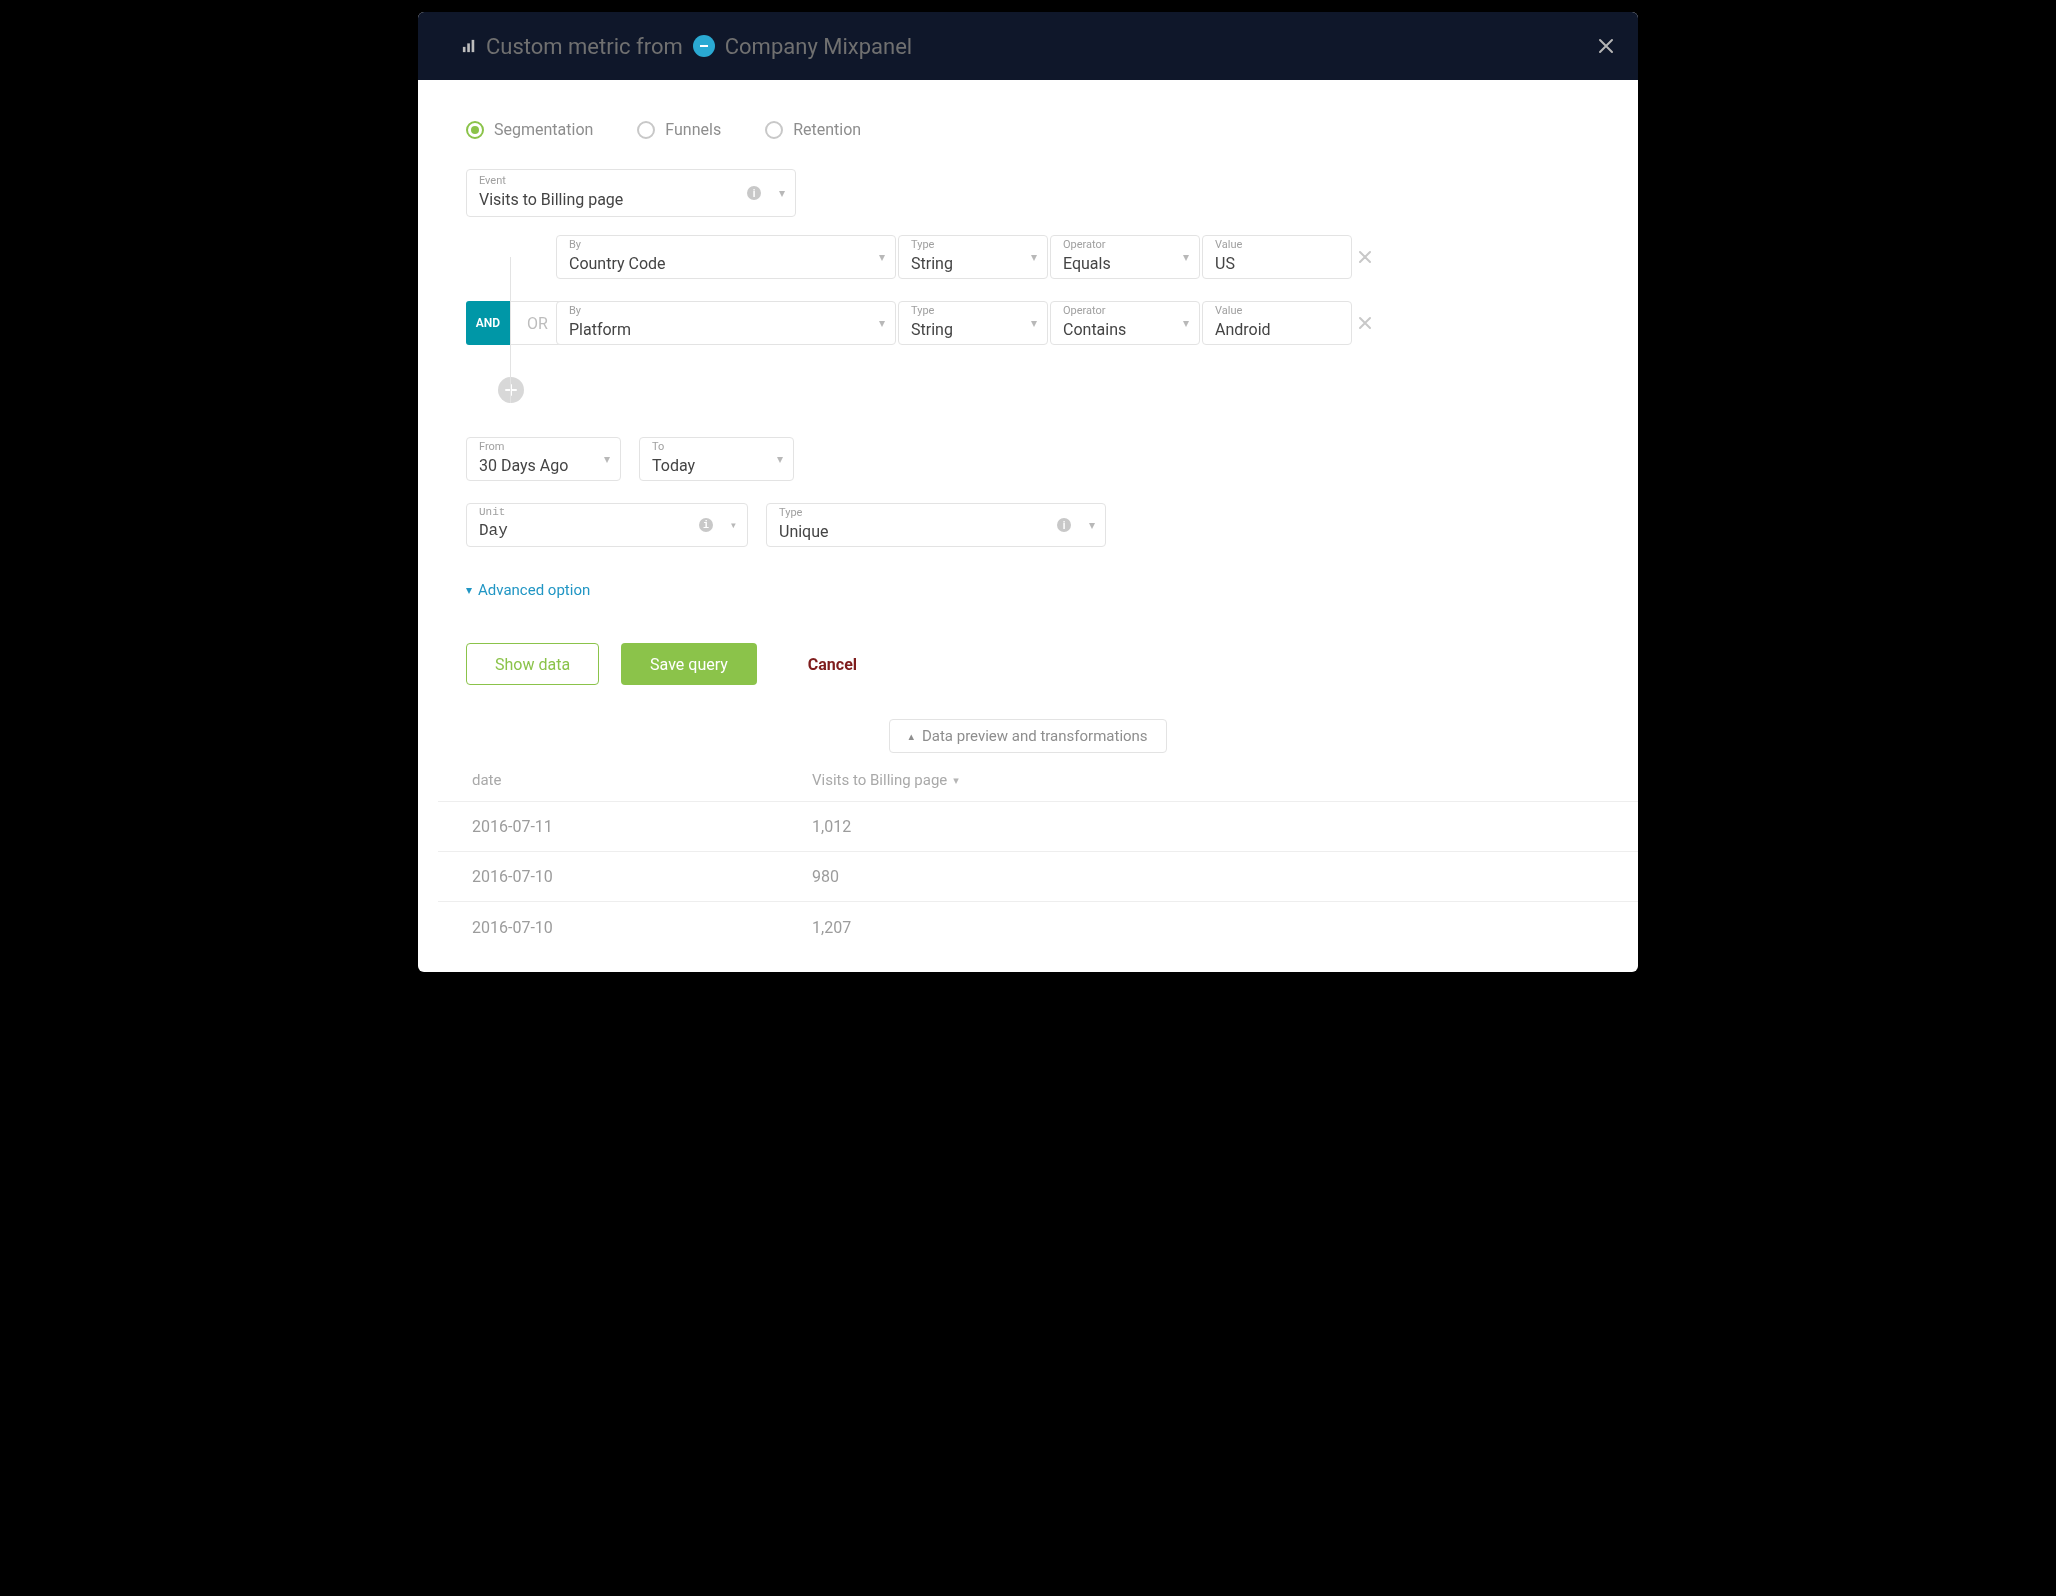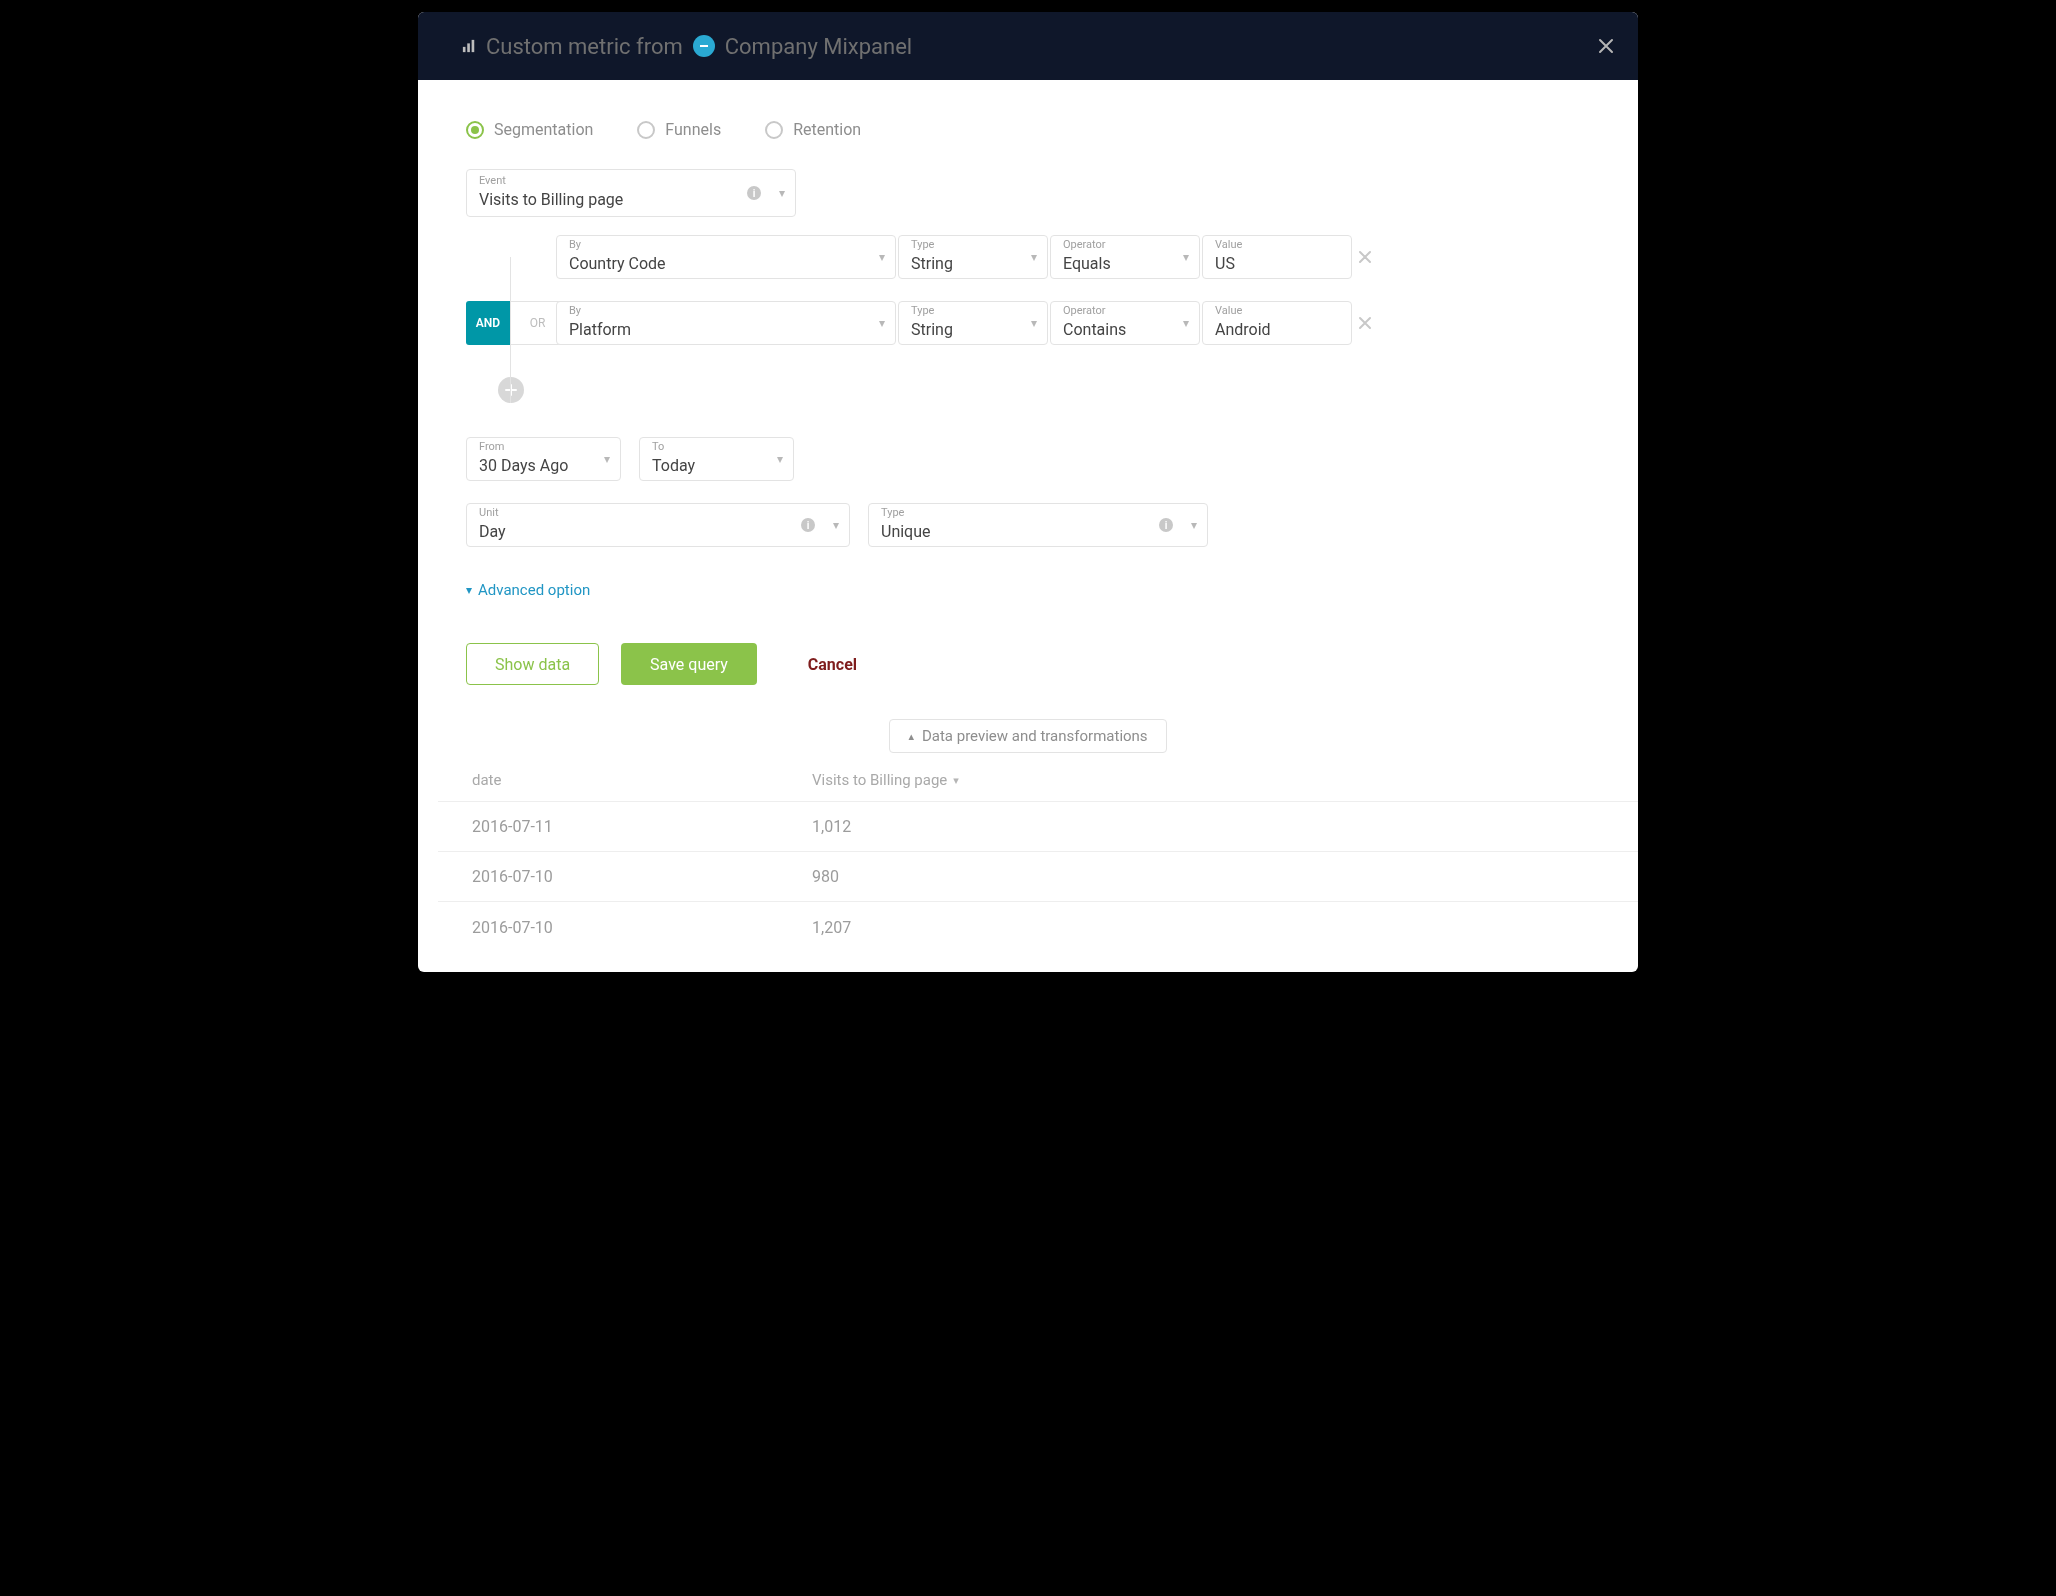--- a/index.html
+++ b/index.html
@@ -77,41 +77,41 @@
     width: 90px; display:flex; flex-direction:column; align-items:flex-start;
     position:relative;
   }
   .bool-spacer { height: 44px; }
   .bool-row { display:flex; height:44px; align-items:stretch; margin-top:22px; margin-bottom:22px;}
   .bool-and {
     background:#0097a7; color:#fff; font-size:12px; font-weight:600;
     display:flex;align-items:center;justify-content:center; width:44px; border-radius:3px 0 0 3px;
   }
   .bool-or {
-    background:#fff; border:1px solid #e3e3e3; color:#bdbdbd; font-size:12px;
+    background:#fff; border:1px solid #e3e3e3; color:#bdbdbd; font-size:16px;
     display:flex;align-items:center;justify-content:center; width:56px; border-left:none; border-radius:0 3px 3px 0;
   }
   .bool-line { position:absolute; left:44px; top:22px; bottom:0; width:0; border-left:1px solid #e3e3e3; }
   .add-circle {
     width:26px;height:26px;border-radius:50%;background:#d8d8d8;color:#fff;
     display:flex;align-items:center;justify-content:center;font-size:16px;margin-left:32px;margin-top:10px;
     cursor:pointer;
   }
   .filter-rows { flex:1; }
   .filter-row { display:flex; align-items:center; gap:2px; height:44px; margin-bottom: 22px; position:relative;}
   .f-by { width:340px; height:44px; }
   .f-type { width:150px; height:44px; }
   .f-op { width:150px; height:44px; }
   .f-val { width:150px; height:44px; }
   .f-del { color:#bdbdbd; font-size:18px; cursor:pointer; margin-left:4px;}
   
   
   .row { display:flex; gap:18px; margin-top: 34px; }
   .date-field { width:155px; height:44px; }
-  .unit-field { width:384px; height:44px; }
+  .unit-field { width:282px; height:44px;font-family:Liberation Mono, monospace; }
   .type-field { width:340px; height:44px; }
   
   .adv { margin-top: 34px; color:#2196c4; font-size:15px; cursor:pointer; display:flex; align-items:center; gap:6px;}
   
   .btns { margin-top: 44px; display:flex; gap:22px; align-items:center; }
   .btn {
     height:42px; padding:0 28px; border-radius:4px; font-size:16px; cursor:pointer;
     display:inline-flex; align-items:center; justify-content:center; border:1px solid transparent;
   }
   .btn-outline { border-color:#8bc34a; color:#8bc34a; background:#fff; }

